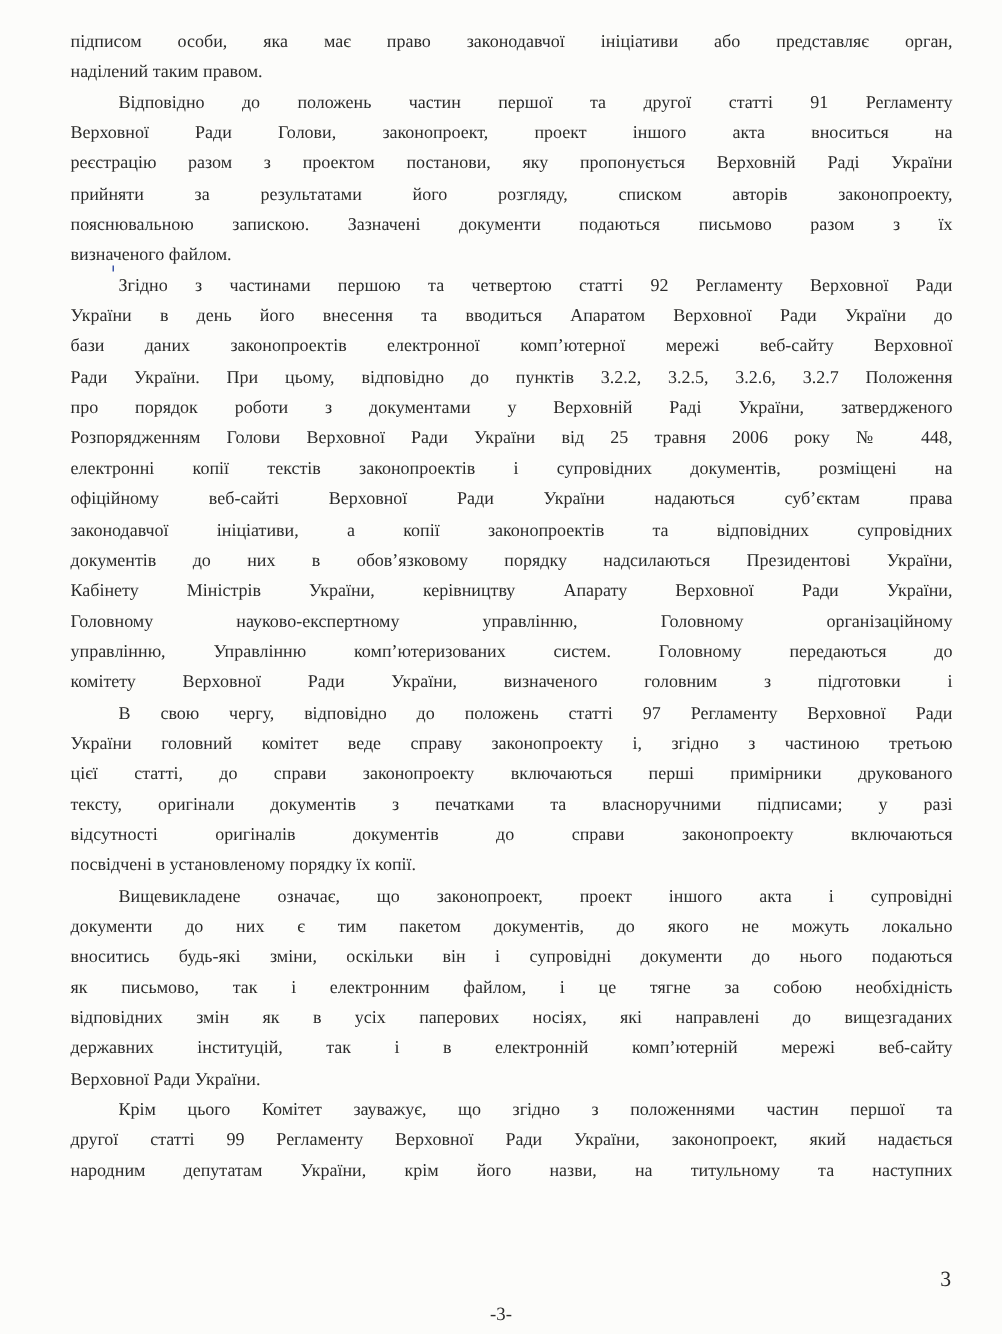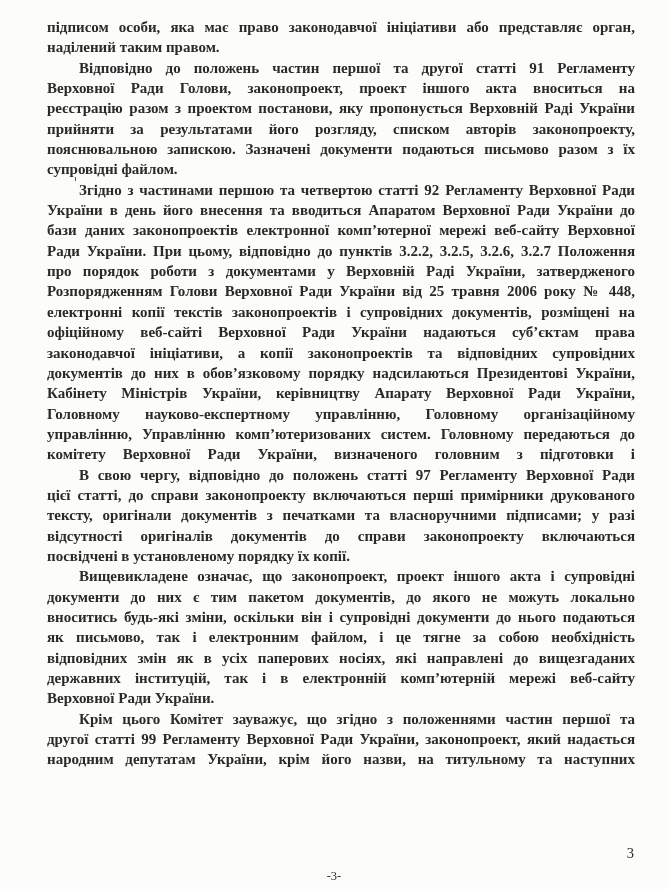--- a/index.html
+++ b/index.html
@@ -14,28 +14,27 @@
     position: absolute; left: 0; top: 0; width: 668px; height: 889px;
     background: #fcfcfa;
   }
   .body-text {
     position: absolute;
     left: 47px;
     top: 17px;
     width: 588px;
   }
   .line {
-    font-size: 15px;
+    font-size: 12px;
     line-height: 20.35px;
     height: 20.35px;
     white-space: nowrap;
     text-align: justify;
     text-align-last: justify;
     letter-spacing: 0px;
-    font-weight: bold;
   }
   .line.last { text-align-last: left; }
   .line.indent { padding-left: 32px; }
   .page-number-right {
     position: absolute;
     right: 34px;
     top: 845px;
     font-size: 14.5px;
   }
   .page-number-center {
@@ -55,36 +54,37 @@
 
 <div class="page">
   <div class="body-text" id="body-text">
       <div class="line">підписом особи, яка має право законодавчої ініціативи або представляє орган,</div>
       <div class="line last">наділений таким правом.</div>
       <div class="line indent">Відповідно до положень частин першої та другої статті 91 Регламенту</div>
       <div class="line">Верховної Ради Голови, законопроект, проект іншого акта вноситься на</div>
       <div class="line">реєстрацію разом з проектом постанови, яку пропонується Верховній Раді України</div>
       <div class="line">прийняти за результатами його розгляду, списком авторів законопроекту,</div>
       <div class="line">пояснювальною запискою. Зазначені документи подаються письмово разом з їх</div>
-      <div class="line last">супровідні файлом.</div>
+      <div class="line last">визначеного файлом.</div>
       <div class="line indent">Згідно з частинами першою та четвертою статті 92 Регламенту Верховної Ради</div>
       <div class="line">України в день його внесення та вводиться Апаратом Верховної Ради України до</div>
       <div class="line">бази даних законопроектів електронної комп’ютерної мережі веб-сайту Верховної</div>
       <div class="line">Ради України. При цьому, відповідно до пунктів 3.2.2, 3.2.5, 3.2.6, 3.2.7 Положення</div>
       <div class="line">про порядок роботи з документами у Верховній Раді України, затвердженого</div>
       <div class="line">Розпорядженням Голови Верховної Ради України від  25 травня 2006 року № 448,</div>
       <div class="line">електронні копії текстів законопроектів і супровідних документів, розміщені на</div>
       <div class="line">офіційному веб-сайті Верховної Ради України надаються суб’єктам права</div>
       <div class="line">законодавчої ініціативи, а копії законопроектів та відповідних супровідних</div>
       <div class="line">документів до них в обов’язковому порядку надсилаються Президентові України,</div>
       <div class="line">Кабінету Міністрів України, керівництву Апарату Верховної Ради України,</div>
       <div class="line">Головному науково-експертному управлінню, Головному організаційному</div>
       <div class="line">управлінню, Управлінню комп’ютеризованих систем. Головному передаються до</div>
       <div class="line">комітету Верховної Ради України, визначеного головним з підготовки і</div>
       <div class="line indent">В свою чергу, відповідно до положень статті 97 Регламенту Верховної Ради</div>
+      <div class="line">України головний комітет веде справу законопроекту і, згідно з частиною третьою</div>
       <div class="line">цієї статті, до справи законопроекту включаються перші примірники друкованого</div>
       <div class="line">тексту, оригінали документів з печатками та власноручними підписами; у разі</div>
       <div class="line">відсутності оригіналів документів до справи законопроекту включаються</div>
       <div class="line last">посвідчені в установленому порядку їх копії.</div>
       <div class="line indent">Вищевикладене означає, що законопроект, проект іншого акта і супровідні</div>
       <div class="line">документи до них є тим пакетом документів, до якого не можуть локально</div>
       <div class="line">вноситись будь-які зміни, оскільки він і супровідні документи до нього подаються</div>
       <div class="line">як письмово, так і електронним файлом, і це тягне за собою необхідність</div>
       <div class="line">відповідних змін як в усіх паперових носіях, які направлені до вищезгаданих</div>
       <div class="line">державних інституцій, так і в електронній комп’ютерній мережі веб-сайту</div>

